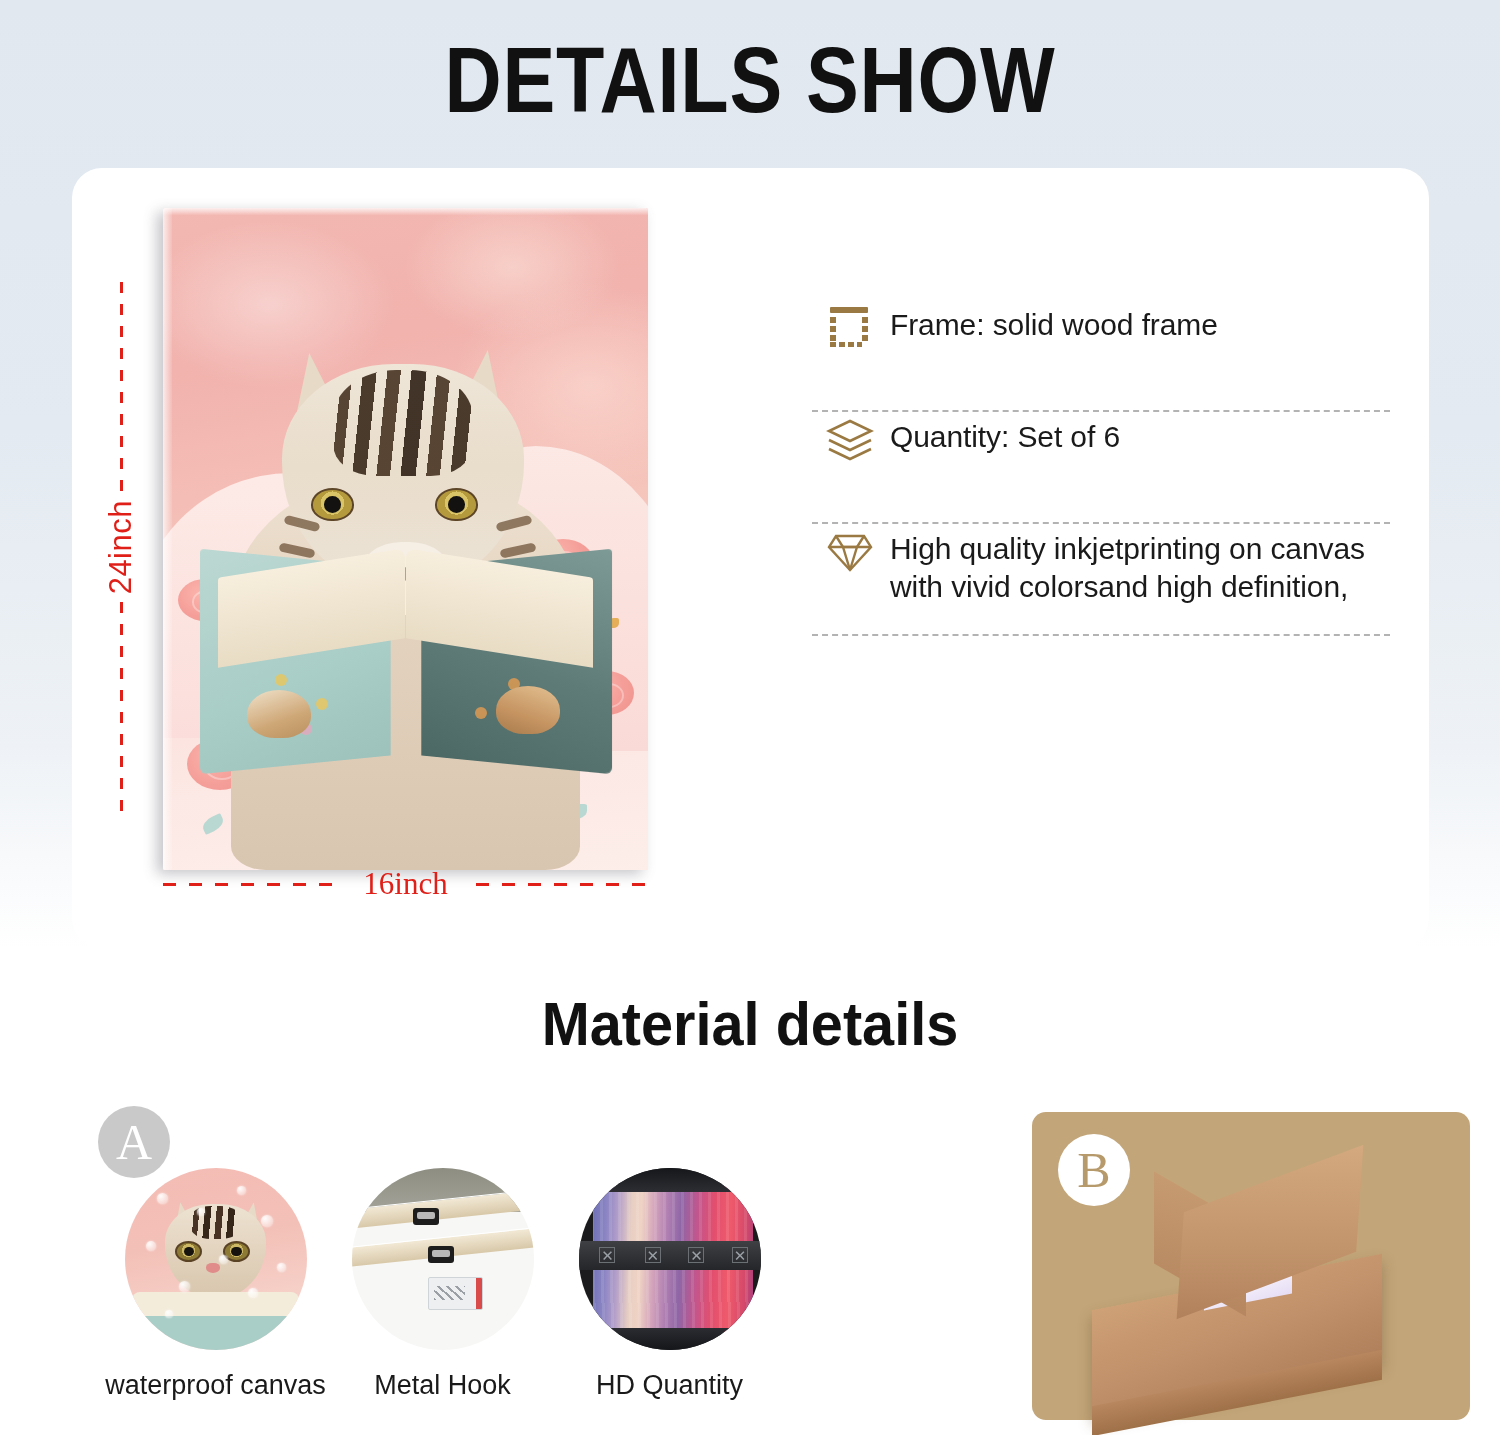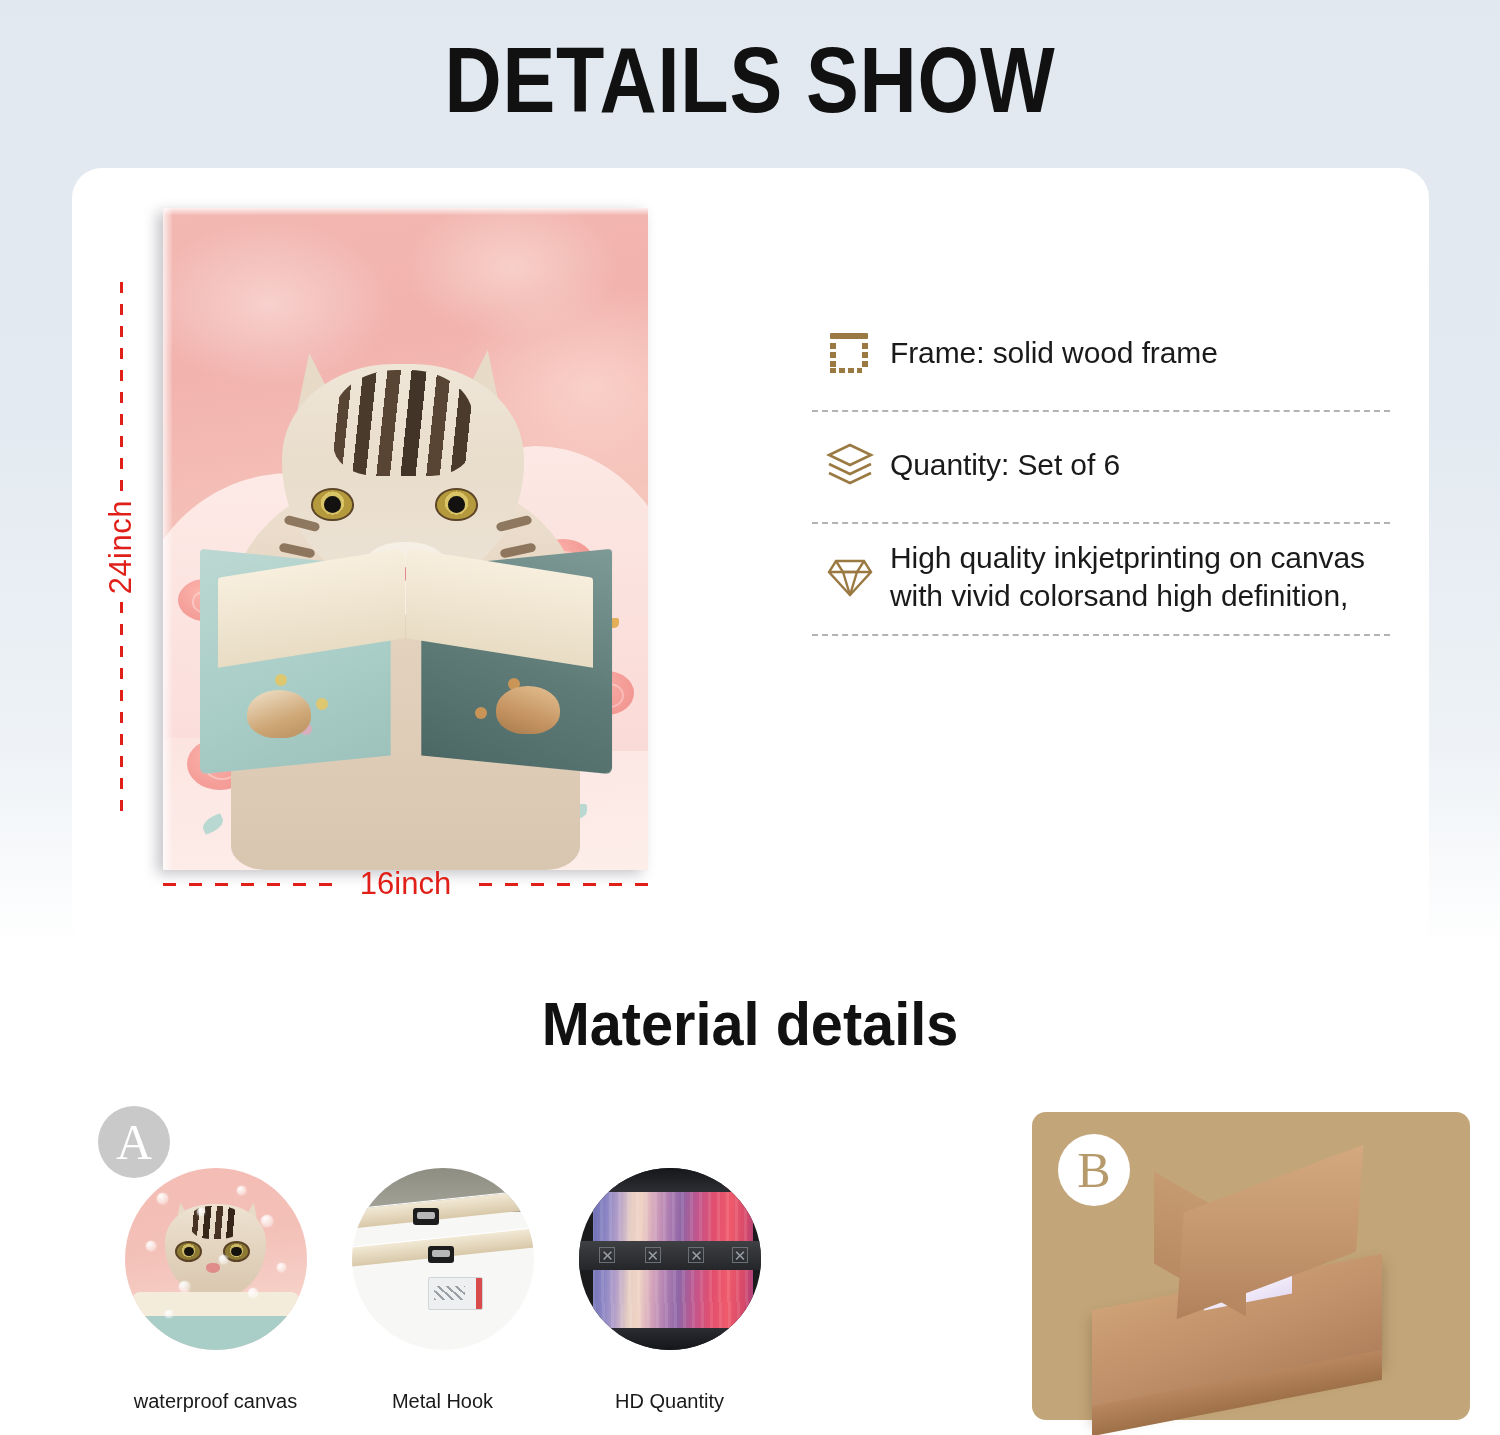--- a/index.html
+++ b/index.html
@@ -230,36 +230,36 @@
     transform: rotate(180deg);
     color: #e01f18;
     font-size: 31px;
     letter-spacing: 0.5px;
     white-space: nowrap;
   }
   .dim-h {
     position: absolute;
     left: 163px; top: 862px;
     width: 485px; height: 44px;
-    display: flex; align-items: center; justify-content: center; gap: 28px;
+    display: flex; align-items: center; justify-content: center; gap: 28px; font-family: Liberation Serif, serif;
   }
   .dash-row {
     height: 3px; flex: 1;
     background-image: repeating-linear-gradient(90deg,#e01f18 0 13px, transparent 13px 26px);
   }
   .dim-h-text { color: #e01f18; font-size: 31px; white-space: nowrap; }
 
   
   .features {
     position: absolute;
     left: 812px; top: 300px;
     width: 578px;
   }
   .feature-row {
-    display: flex; align-items: center;
+    display: flex; align-items: flex-start;
     min-height: 112px;
     border-bottom: 2px dashed #b3b3b3;
     padding: 6px 0 10px 0;
   }
   .feature-row:last-child { }
   .feat-icon {
     width: 78px; min-width: 78px;
     display: flex; align-items: center; justify-content: flex-start;
     padding-left: 14px;
   }
@@ -298,22 +298,22 @@
     position: absolute; left: 10px; top: 62px;
     display: flex; gap: 8px;
   }
   .thumb-col { width: 219px; display: flex; flex-direction: column; align-items: center; }
   .thumb {
     width: 182px; height: 182px; border-radius: 50%;
     overflow: hidden; position: relative;
     background: #eee;
   }
   .thumb-label {
-    margin-top: 40px;
-    font-size: 20px;
+    margin-top: 20px;
+    font-size: 27px;
     color: #1a1a1a;
     white-space: nowrap;
   }
   
   .t1 { background: linear-gradient(170deg,#f4bcb4 0%,#f3c0b7 40%,#f8ddd5 100%); }
   .t1-cat {
     position: absolute; left: 22%; top: 20%; width: 56%; height: 52%;
     background: linear-gradient(180deg,#ede2d1,#d8c5ac);
     border-radius: 46% 46% 50% 50% / 40% 40% 58% 58%;
   }

